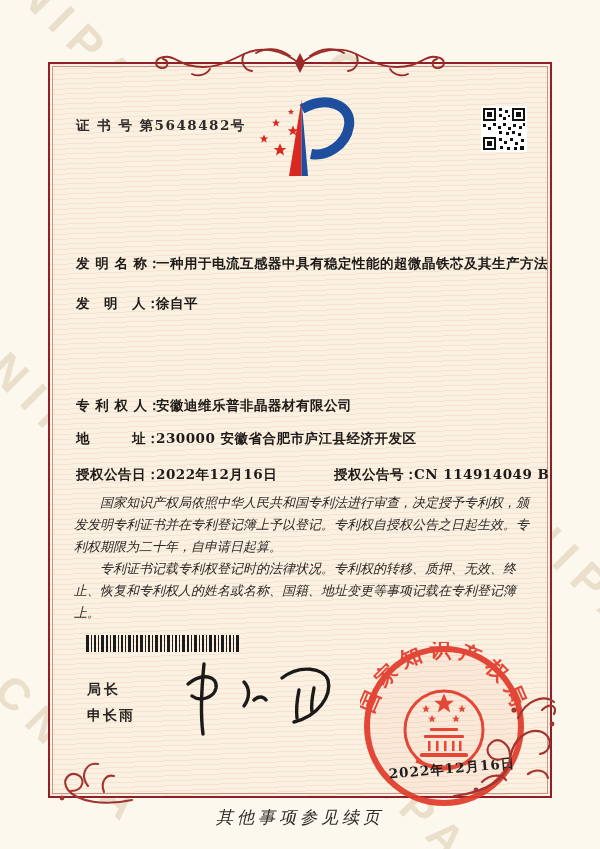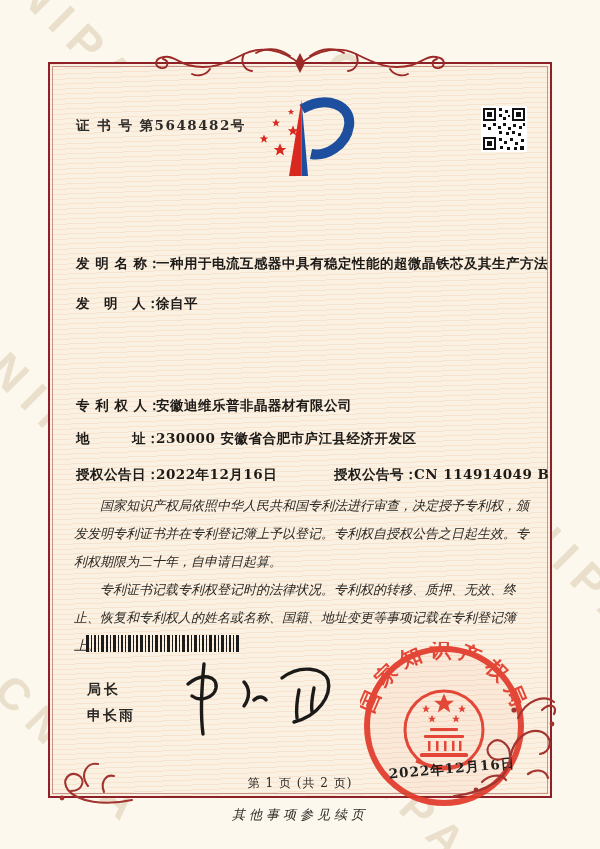--- a/index.html
+++ b/index.html
@@ -49,42 +49,42 @@
 
   .field-row{position:absolute;left:26px;right:20px;font-size:13.5px;
     color:#1d1a17;font-weight:600;white-space:nowrap;}
   .flabel{display:inline-block;width:80px;letter-spacing:0.5px;}
   .fvalue{letter-spacing:0.5px;}
   .fvalue-fixed{display:inline-block;width:178px;}
   .r1{top:191px}.r2{top:231px}.r3{top:261px}.r4{top:297px}
   .r5{top:333px}.r6{top:366px}.r7{top:402px}
 
   .paras{position:absolute;left:24px;top:428px;width:458px;
-    font-size:13px;line-height:28px;color:#2b2723;font-style:italic;}
+    font-size:13px;line-height:22px;color:#2b2723;font-style:italic;}
   .paras p{margin:0;text-indent:2em;}
 
   .barcode{position:absolute;left:36px;top:571px;}
 
   .director-label{position:absolute;left:37px;top:617px;font-size:14px;
     font-weight:700;letter-spacing:3px;color:#2b2723;
     font-family:"DejaVu Sans","Liberation Sans",sans-serif;}
   .director-name{position:absolute;left:37px;top:643px;font-size:14px;
     font-weight:700;letter-spacing:2px;color:#2b2723;
     font-family:"DejaVu Sans","Liberation Sans",sans-serif;}
   .signature{position:absolute;left:116px;top:590px;}
 
   .seal{position:absolute;left:310px;top:578px;}
   .seal-date{position:absolute;left:318px;top:696px;width:168px;
     text-align:center;font-size:13.5px;font-weight:700;color:#20201e;
     letter-spacing:1px;transform:rotate(-5deg);z-index:5;}
   .page-info{position:absolute;left:0;top:711px;width:100%;
     text-align:center;font-size:12px;color:#2b2723;letter-spacing:1px;}
 
   .note{position:absolute;left:0;top:806px;width:100%;text-align:center;
-    font-size:13px;color:#2f2b26;letter-spacing:4px;font-style:italic;
+    font-size:17px;color:#2f2b26;letter-spacing:4px;font-style:italic;
     z-index:2;}
 </style>
 </head>
 <body>
 
 <div class="page">
 
   <span class="wm wm1">CNIPA</span>
   <span class="wm wm2">CNIPA</span>
   <span class="wm wm3">CNIPA</span>
@@ -261,21 +261,20 @@
           <rect x="84" y="99" width="2.5" height="10" stroke="none"></rect>
           <rect x="92" y="99" width="2.5" height="10" stroke="none"></rect>
           <rect x="99" y="99" width="2.5" height="10" stroke="none"></rect>
           <rect x="60" y="111" width="48" height="4" rx="1.5" stroke="none"></rect>
           <path d="M56,119 Q84,131 112,119" fill="none" stroke-width="3"></path>
         </g>
       </g>
     </svg>
     <div class="seal-date">2022年12月16日</div>
 
-    <div class="page-info">第 1 页 (共 2 页)</div>
   </div>
 
   <svg class="orn orn-top" width="320" height="40" viewBox="0 0 320 40">
     <g stroke="#9b2a27" stroke-width="1.9" fill="none" stroke-linecap="round">
       <g id="halfScroll">
         <path d="M160,20 C142,5 120,2 104,10 C86,19 70,27 48,21 C38,18 32,11 24,13"></path>
         <path d="M24,13 C15,14 13,22 21,24 C28,25 30,17 23,15"></path>
         <path d="M150,12 C138,3 124,4 116,9"></path>
         <path d="M104,10 C100,18 104,26 112,27"></path>
         <path d="M70,25 C66,31 58,33 52,30"></path>

